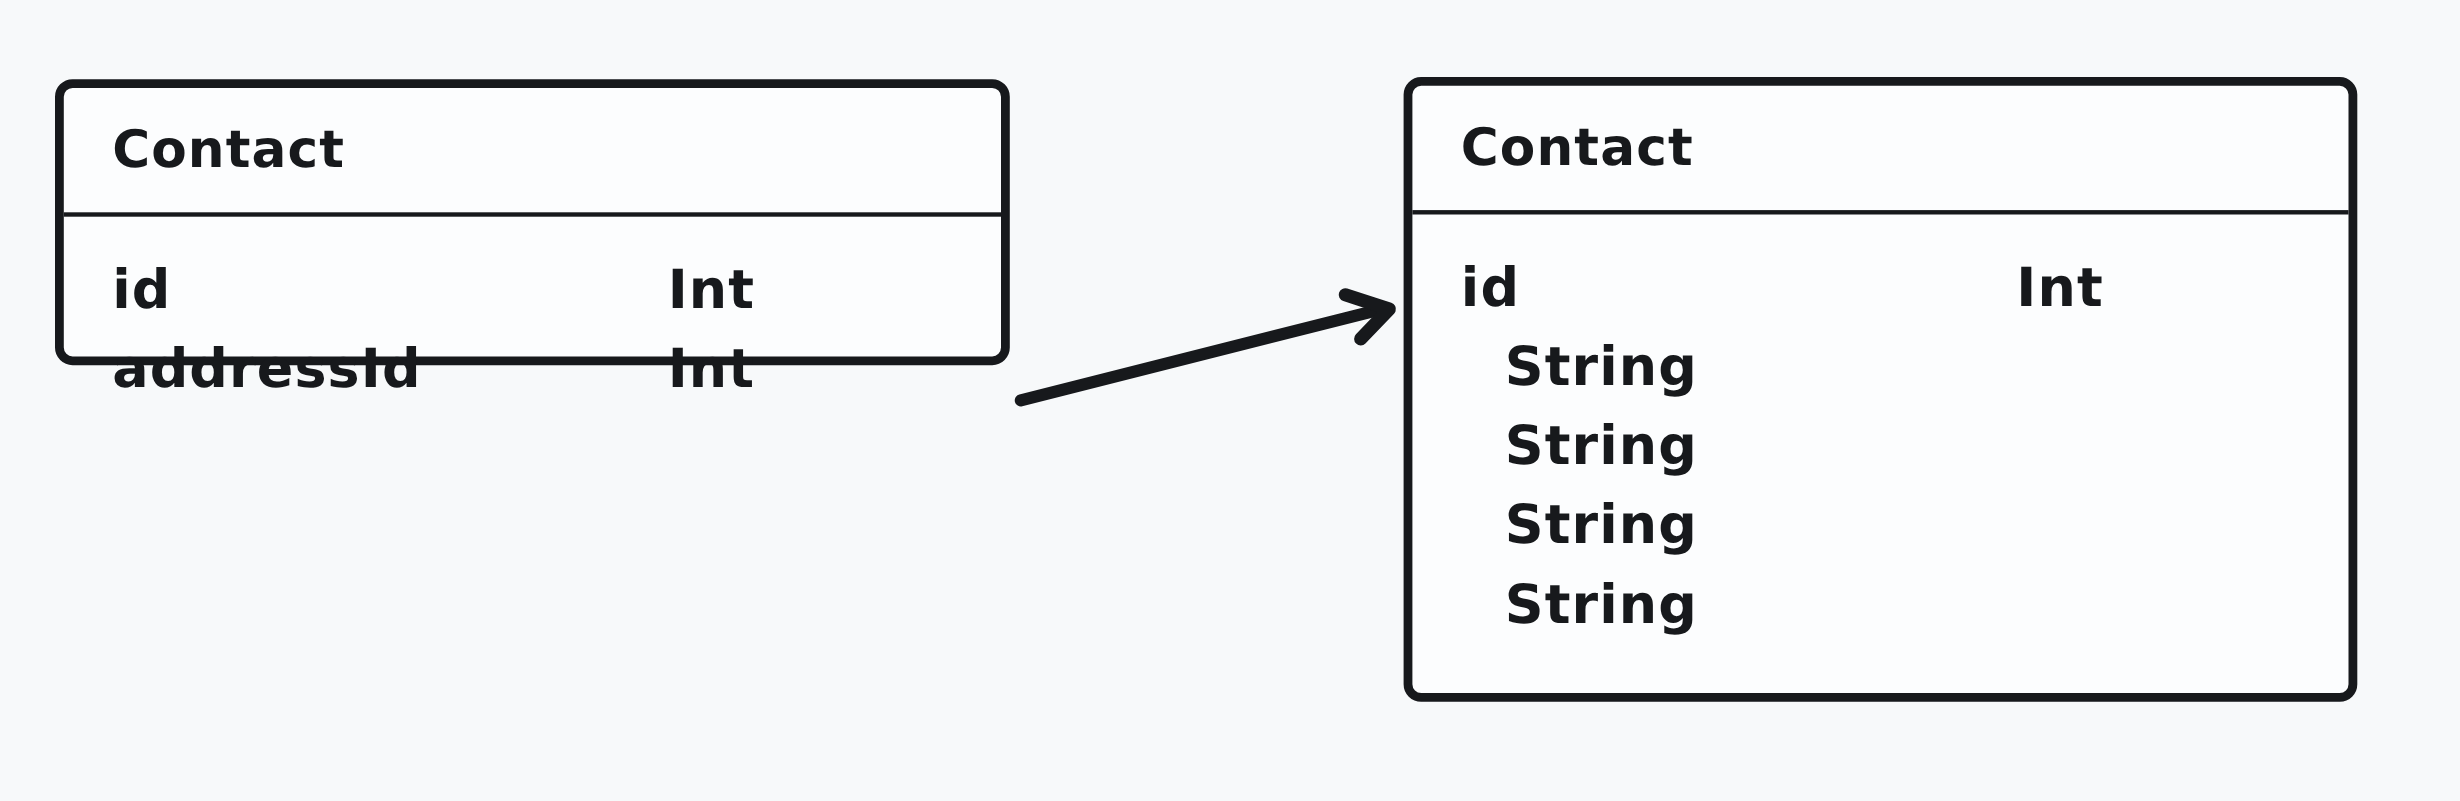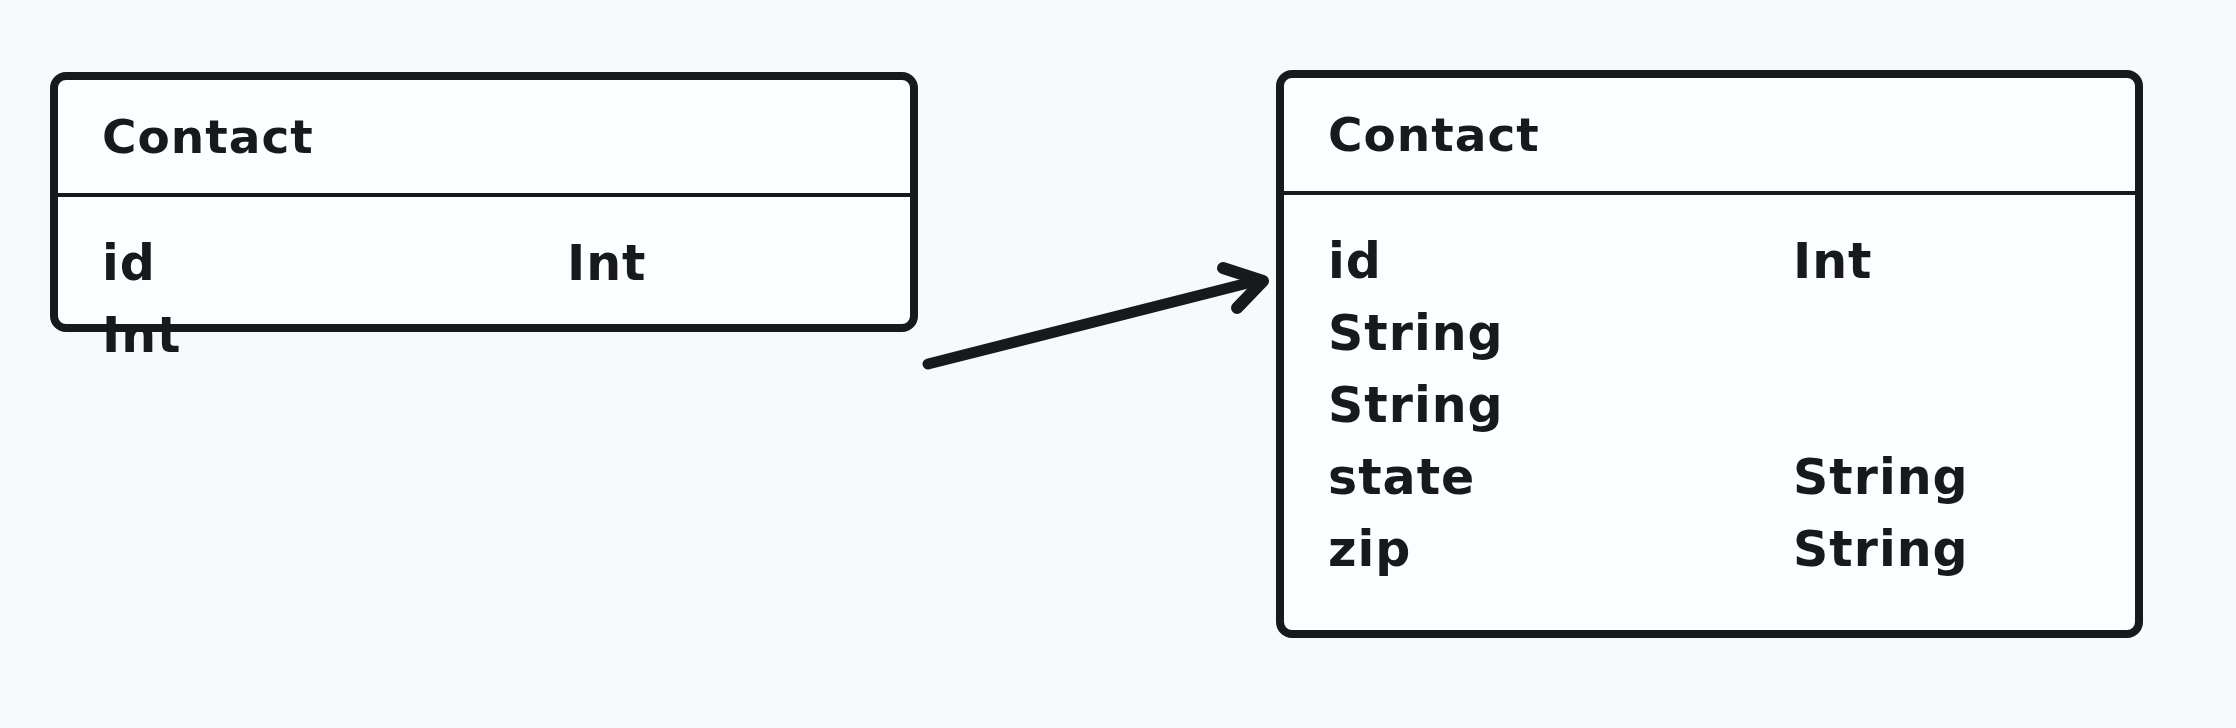--- a/index.html
+++ b/index.html
@@ -45,21 +45,21 @@
   }
   .field {
     height: 72px;
     display: flex;
     align-items: flex-start;
     font-size: 49px;
     font-weight: bold;
     letter-spacing: 1px;
   }
   .field-name { width: 465px; flex: none; }
-  .field-type { flex: none; }
+  .field-type { flex: none; margin-left: 40px; }
   .relation-svg {
     position: absolute;
     left: 0; top: 0;
     width: 2236px; height: 728px;
     pointer-events: none;
   }
   .relation-svg path {
     stroke: var(--stroke);
     fill: none;
     stroke-linecap: round;
@@ -74,20 +74,21 @@
   <div class="entity contact">
     <div class="entity-header">
       <span class="entity-title">Contact</span>
     </div>
     <div class="fields">
       <div class="field">
         <span class="field-name">id</span>
         <span class="field-type">Int</span>
       </div>
       <div class="field">
+        <span class="field-name">addressId</span>
         <span class="field-type">Int</span>
       </div>
     </div>
   </div>
 
   <div class="entity address">
     <div class="entity-header">
       <span class="entity-title">Contact</span>
     </div>
     <div class="fields">
@@ -95,25 +96,23 @@
         <span class="field-name">id</span>
         <span class="field-type">Int</span>
       </div>
       <div class="field">
         <span class="field-type">String</span>
       </div>
       <div class="field">
         <span class="field-type">String</span>
       </div>
       <div class="field">
-        <span class="field-name">state</span>
         <span class="field-type">String</span>
       </div>
       <div class="field">
-        <span class="field-name">zip</span>
         <span class="field-type">String</span>
       </div>
     </div>
   </div>
 
   <svg class="relation-svg" viewBox="0 0 2236 728">
     <path d="M 928 364 L 1248 283" stroke-width="11"></path>
     <path d="M 1223 268 L 1263 281 L 1237 308" stroke-width="12"></path>
   </svg>
 

